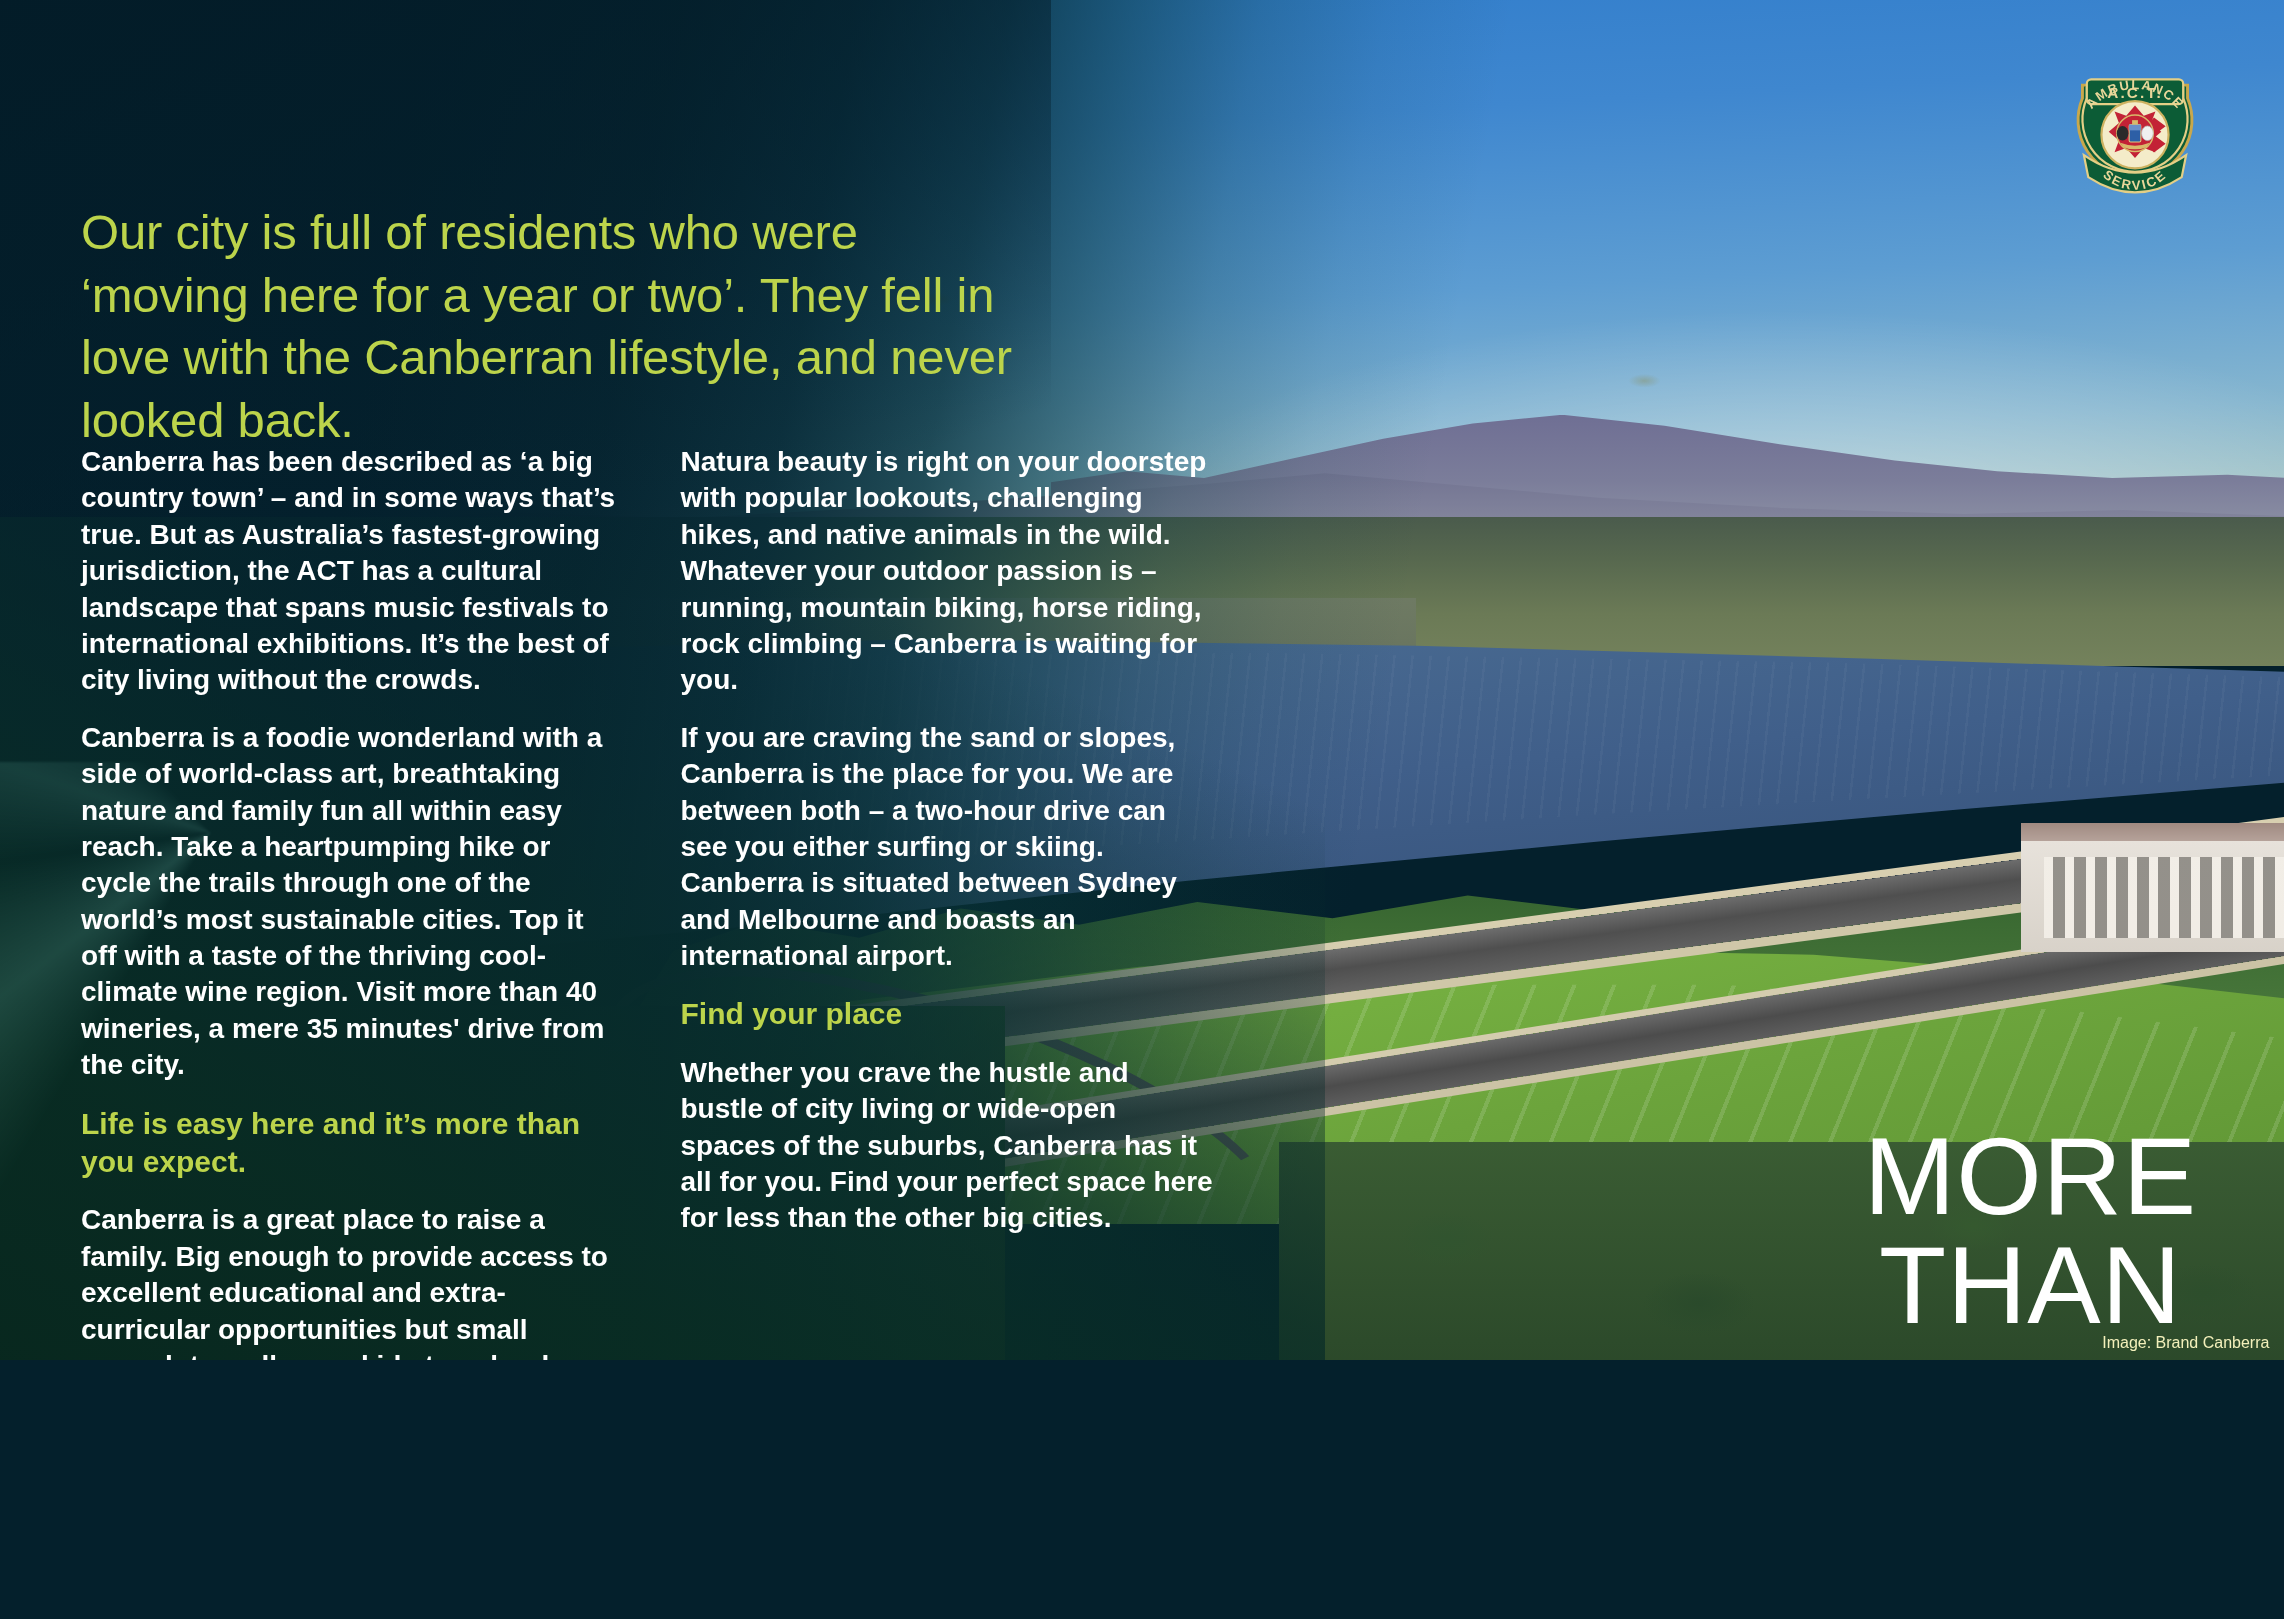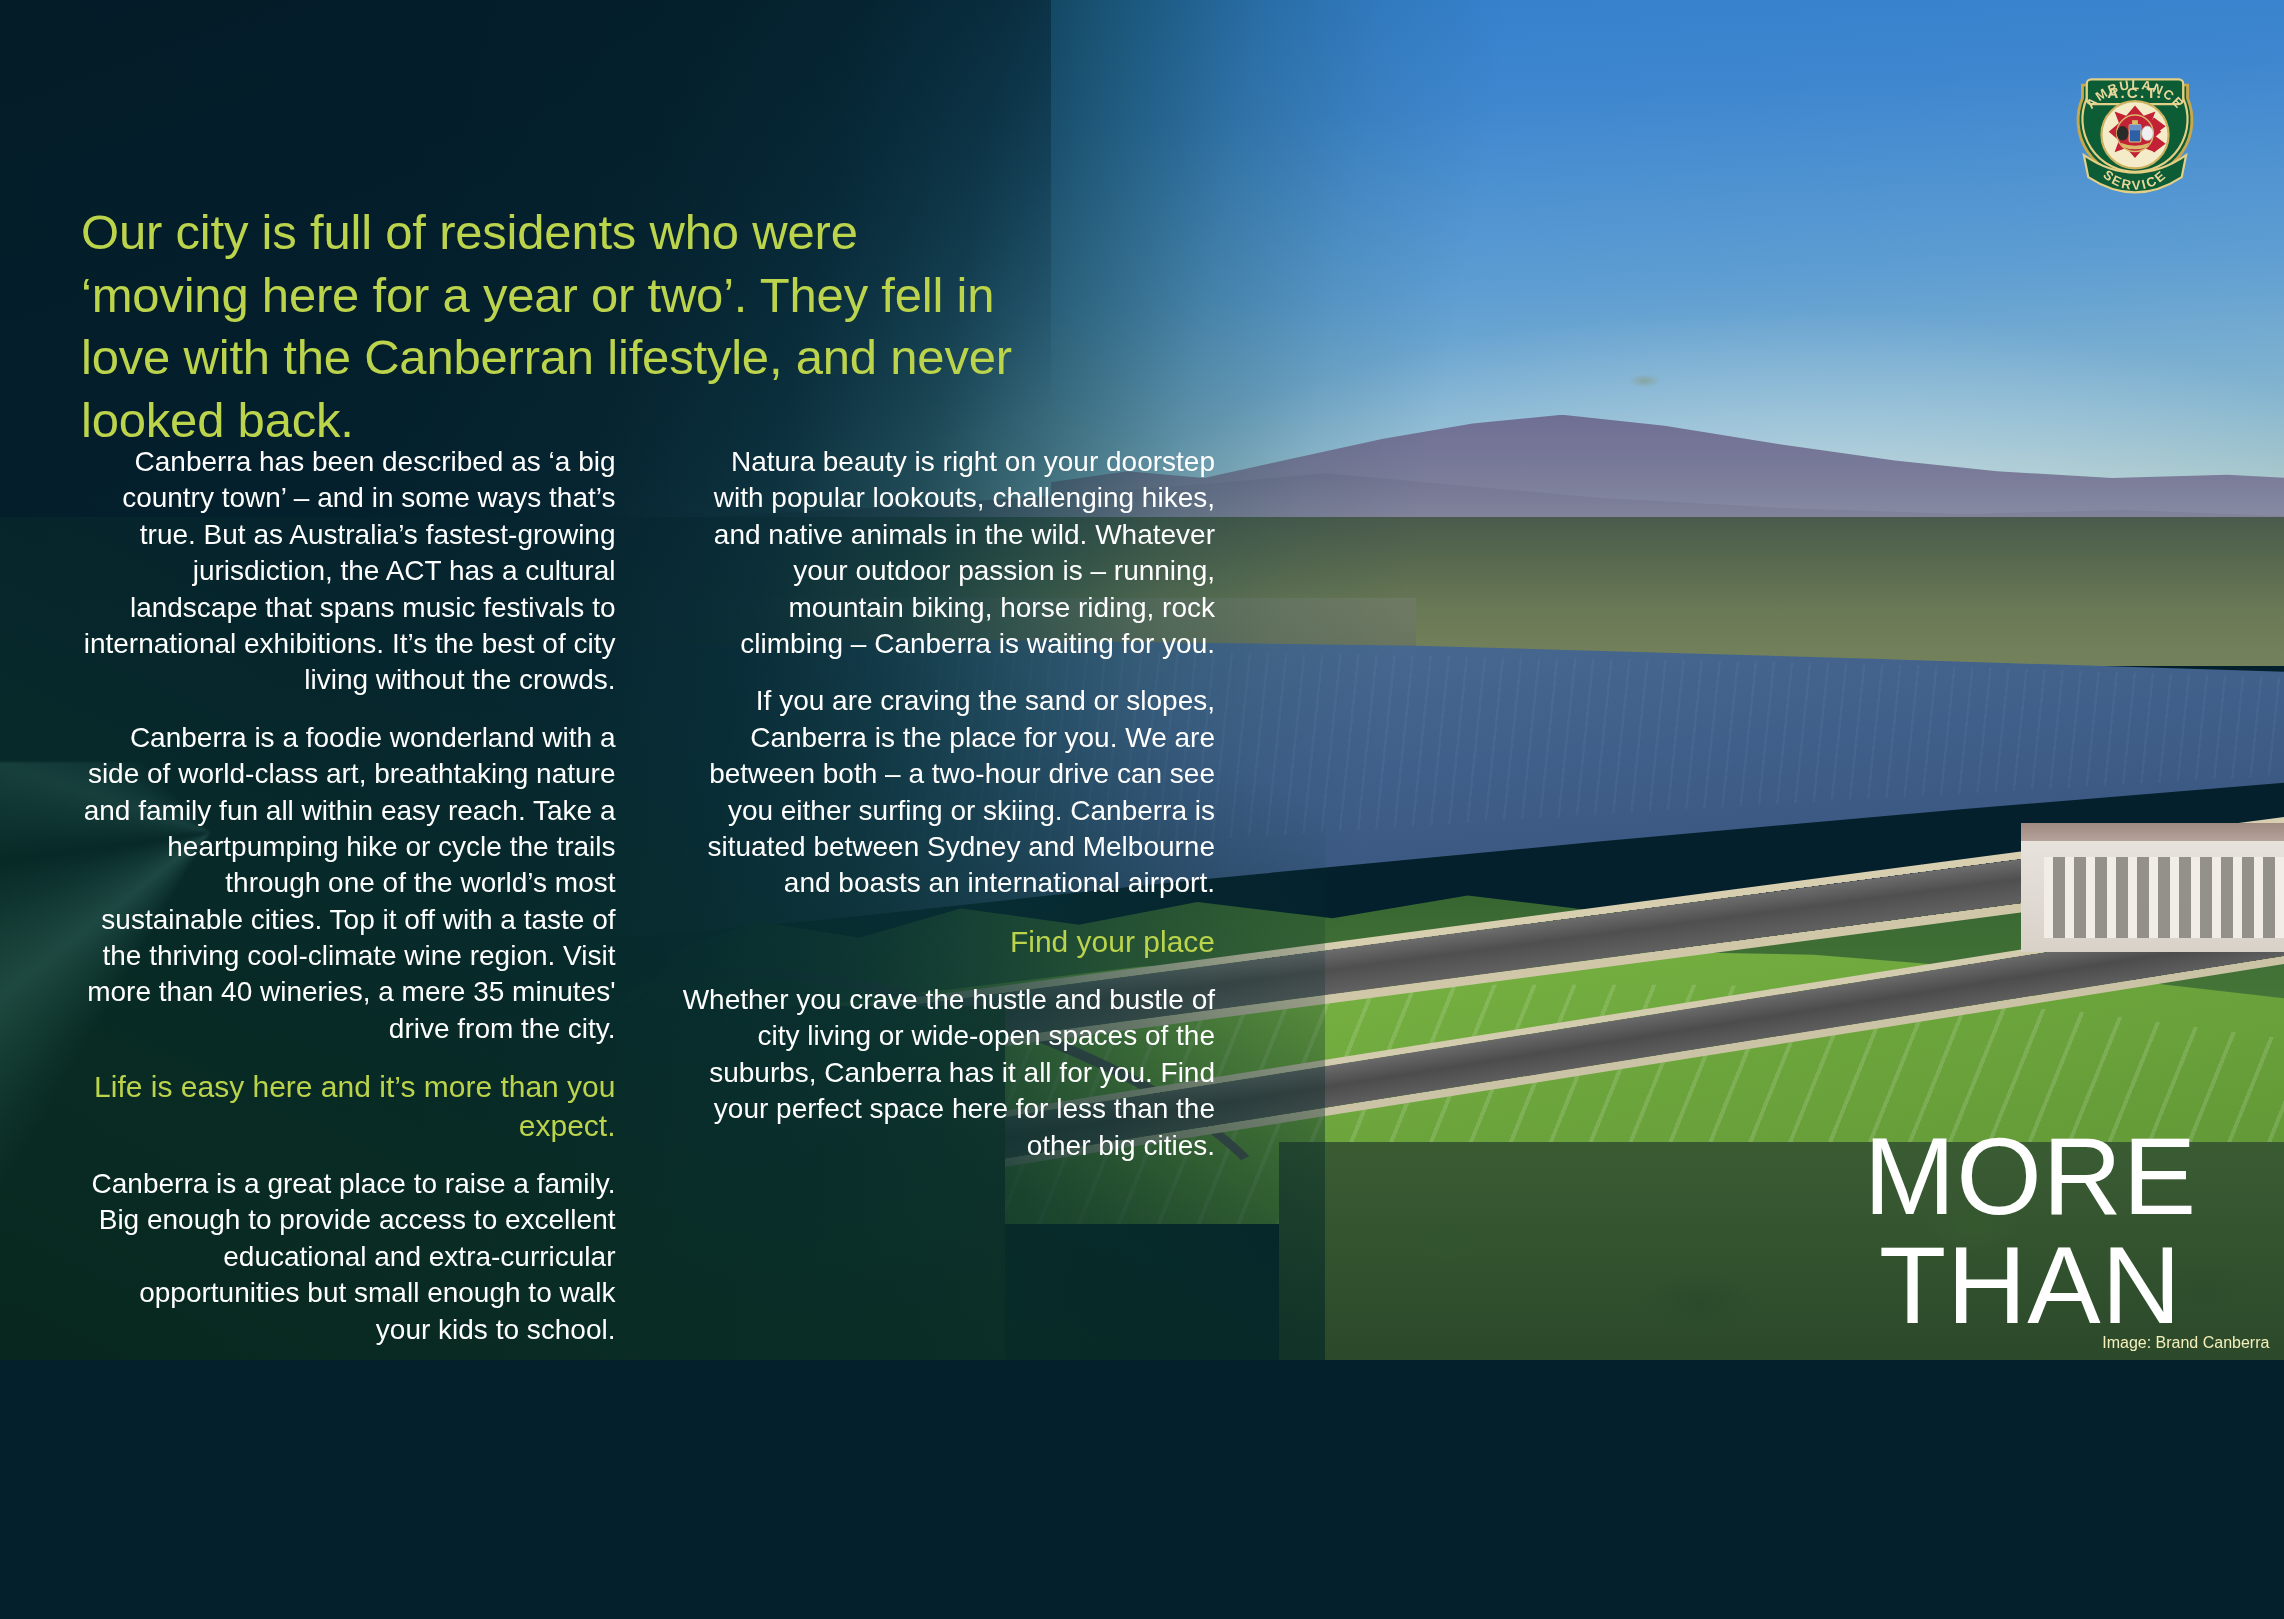--- a/index.html
+++ b/index.html
@@ -106,21 +106,21 @@
         rgba(120,210,195,0) 108deg);
      filter:blur(0.8px);}
 
   
   .headline{position:absolute;left:81px;top:201px;width:956px;
      color:#bcd44b;font-size:49px;line-height:1.28;font-weight:400;
      letter-spacing:-0.2px;}
   .cols{position:absolute;left:81px;top:444px;width:1134px;
      display:flex;gap:65px;}
   .col{width:535px;}
-  .col p{margin:0 0 21px 0;color:#ffffff;font-size:28px;line-height:1.30;font-weight:400;text-align:right;}
+  .col p{margin:0 0 21px 0;color:#ffffff;font-size:28px;line-height:1.30;font-weight:700;}
   .col p.sub{color:#bcd44b;font-size:30px;line-height:1.28;}
   .col p:last-child{margin-bottom:0;}
 
   
   .mt-wrap{position:absolute;right:87px;top:1122px;text-align:center;}
   .mt-line{color:#ffffff;font-size:110px;line-height:.99;font-weight:400;
      letter-spacing:0.8px;}
   .citybox{position:absolute;left:1616px;top:1377px;width:620px;height:128px;
      background:#2d8257;}
   .citybox span{position:absolute;right:37px;bottom:18px;color:#fff;

